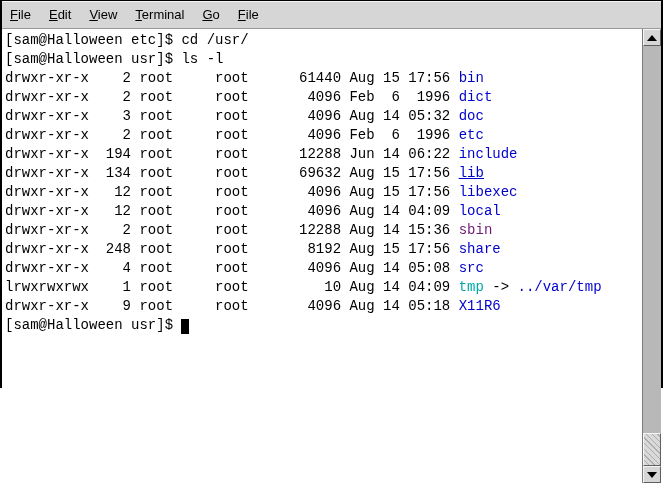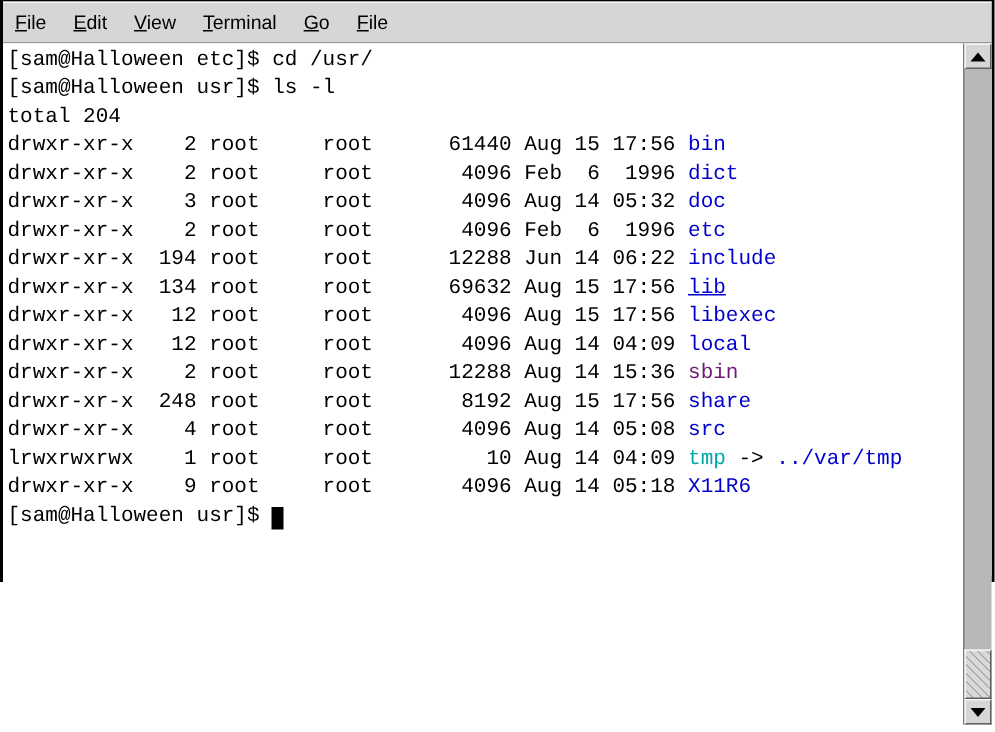--- a/index.html
+++ b/index.html
@@ -120,21 +120,20 @@
     <div class="menu-item">
       <span class="menu-label">File</span>
     </div>
   </div>
 
   <div class="content">
     <div class="screen">
       <div id="term-lines">
           <div class="term-line"><span>[sam@Halloween etc]$</span><span> cd /usr/</span></div>
           <div class="term-line"><span>[sam@Halloween usr]$</span><span> ls -l</span></div>
-          <div class="term-line"><span>total 204</span></div>
           <div class="term-line"><span>drwxr-xr-x    2 root     root      61440 Aug 15 17:56 </span><span style="color: rgb(0, 0, 205);">bin</span></div>
           <div class="term-line"><span>drwxr-xr-x    2 root     root       4096 Feb  6  1996 </span><span style="color: rgb(0, 0, 205);">dict</span></div>
           <div class="term-line"><span>drwxr-xr-x    3 root     root       4096 Aug 14 05:32 </span><span style="color: rgb(0, 0, 205);">doc</span></div>
           <div class="term-line"><span>drwxr-xr-x    2 root     root       4096 Feb  6  1996 </span><span style="color: rgb(0, 0, 205);">etc</span></div>
           <div class="term-line"><span>drwxr-xr-x  194 root     root      12288 Jun 14 06:22 </span><span style="color: rgb(0, 0, 205);">include</span></div>
           <div class="term-line"><span>drwxr-xr-x  134 root     root      69632 Aug 15 17:56 </span><span style="color: rgb(0, 0, 205); text-decoration: underline;">lib</span></div>
           <div class="term-line"><span>drwxr-xr-x   12 root     root       4096 Aug 15 17:56 </span><span style="color: rgb(0, 0, 205);">libexec</span></div>
           <div class="term-line"><span>drwxr-xr-x   12 root     root       4096 Aug 14 04:09 </span><span style="color: rgb(0, 0, 205);">local</span></div>
           <div class="term-line"><span>drwxr-xr-x    2 root     root      12288 Aug 14 15:36 </span><span style="color: #701a75;">sbin</span></div>
           <div class="term-line"><span>drwxr-xr-x  248 root     root       8192 Aug 15 17:56 </span><span style="color: rgb(0, 0, 205);">share</span></div>

